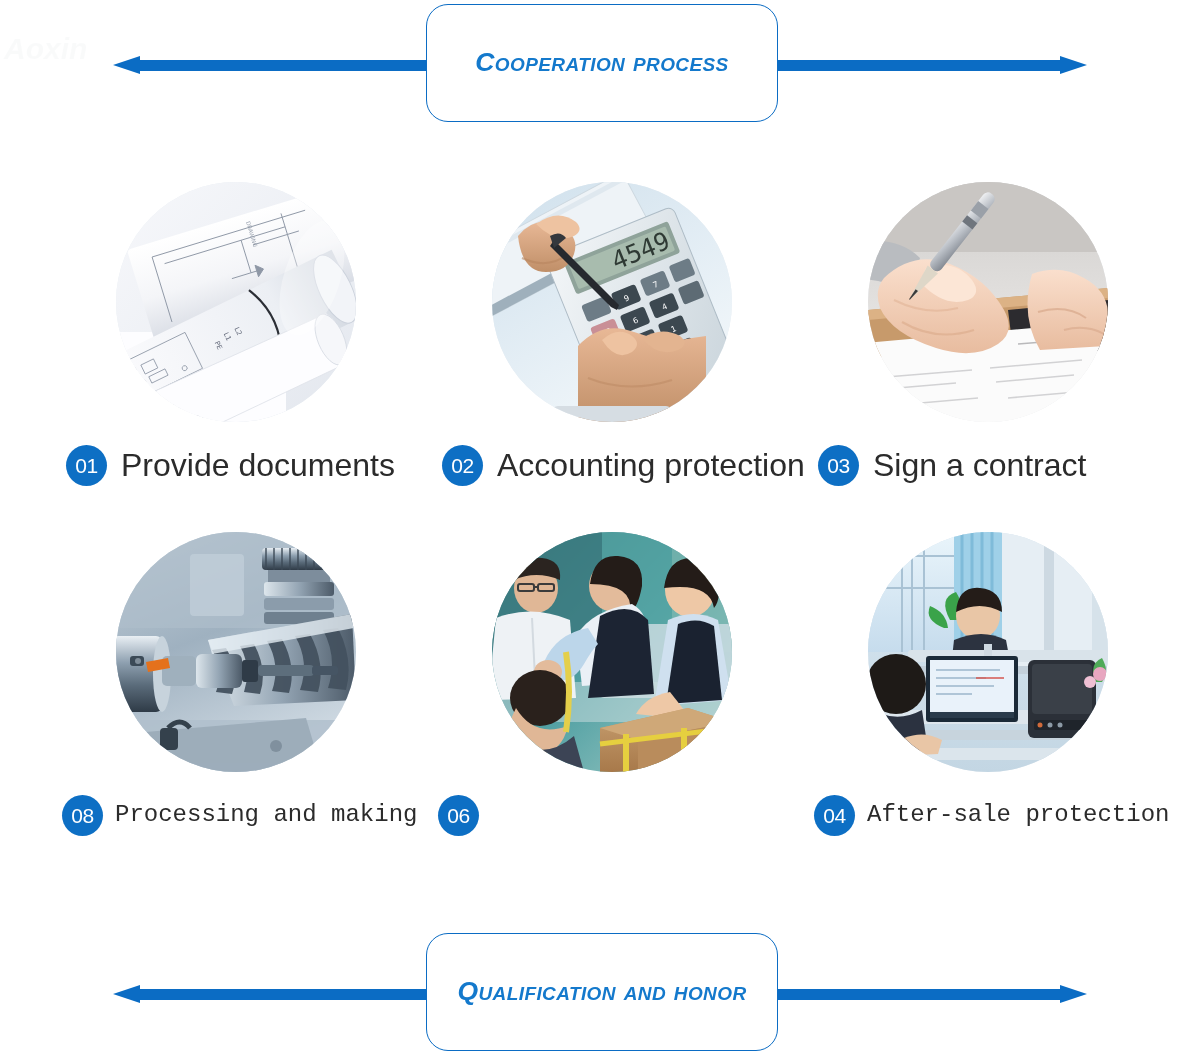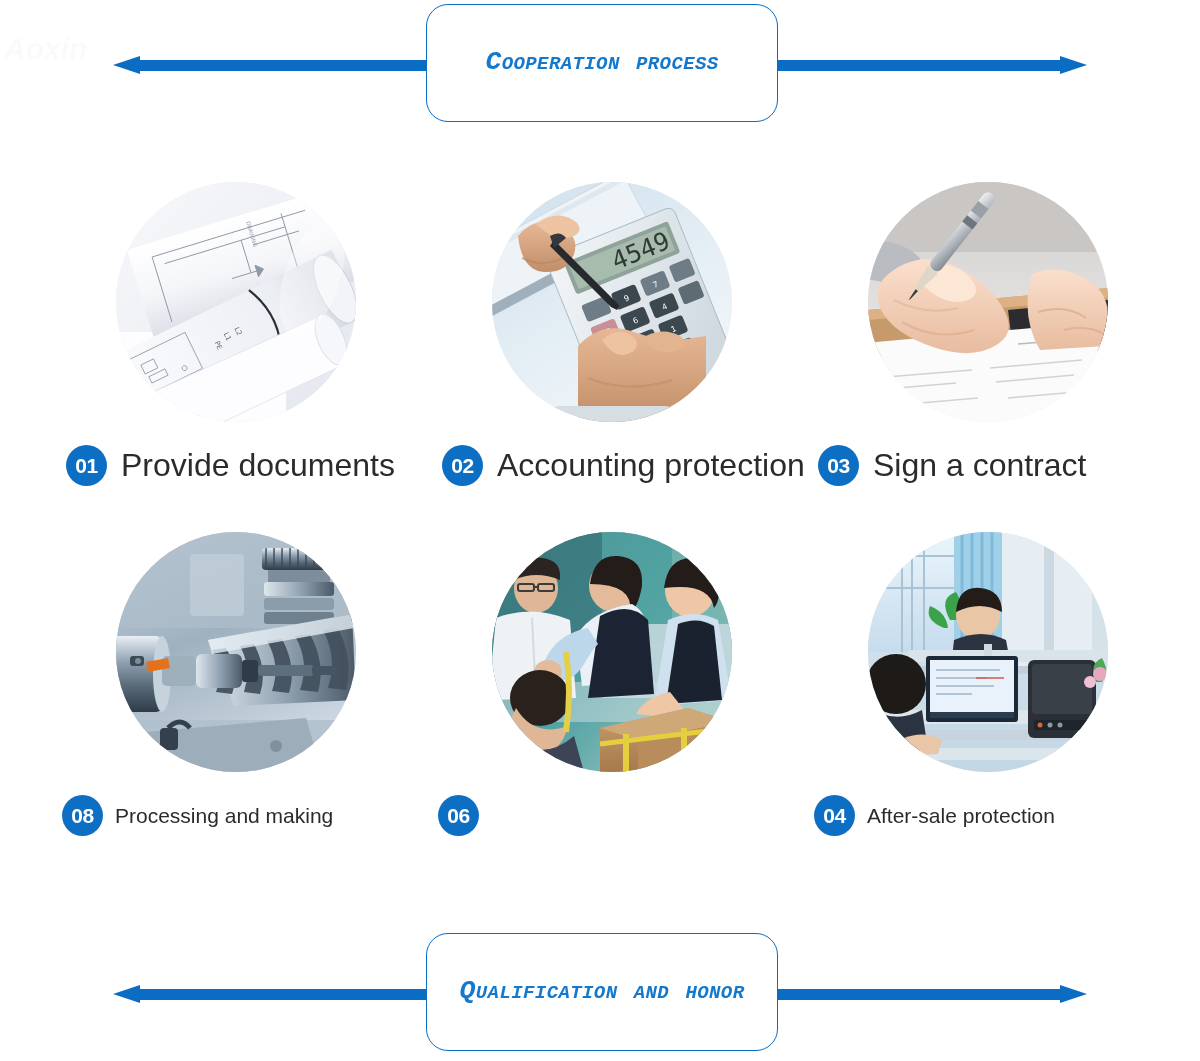--- a/index.html
+++ b/index.html
@@ -95,21 +95,21 @@
     height: 118px;
     border: 1.6px solid var(--blue);
     border-radius: 22px;
     background: #ffffff;
     display: flex;
     align-items: center;
     justify-content: center;
   }
   .title-text {
     color: var(--blue-text);
-    font-family: Liberation Mono, monospace;
+    font-family: Liberation Sans, sans-serif;
     font-style: italic;
     font-weight: 700;
     font-size: 26.5px;
     font-variant: small-caps;
     letter-spacing: 0.4px;
     white-space: nowrap;
     text-align: center;
     line-height: 1.1;
   }
 
@@ -167,36 +167,36 @@
   .caption.row2 { padding-left: 14px; }
 
   .badge {
     flex: 0 0 auto;
     width: 41px;
     height: 41px;
     border-radius: 50%;
     background: var(--badge-blue);
     color: #ffffff;
     font-size: 21px;
-    font-weight: 700;
+    font-weight: 400;
     display: flex;
     align-items: center;
     justify-content: center;
     letter-spacing: -0.5px;
     line-height: 1;
   }
   .caption-label {
     margin-left: 14px;
     color: var(--label);
     font-size: 32px;
     font-weight: 400;
     white-space: nowrap;
     line-height: 1;
   }
-  .caption.row2 .caption-label { font-size: 21px; margin-left: 12px; }
+  .caption.row2 .caption-label { font-size: 24px; margin-left: 12px; font-family: Liberation Mono, monospace; }
 
   
   .watermark {
     position: absolute;
     left: 4px;
     top: 32px;
     width: 110px;
     height: 52px;
     opacity: 0.045;
     pointer-events: none;

